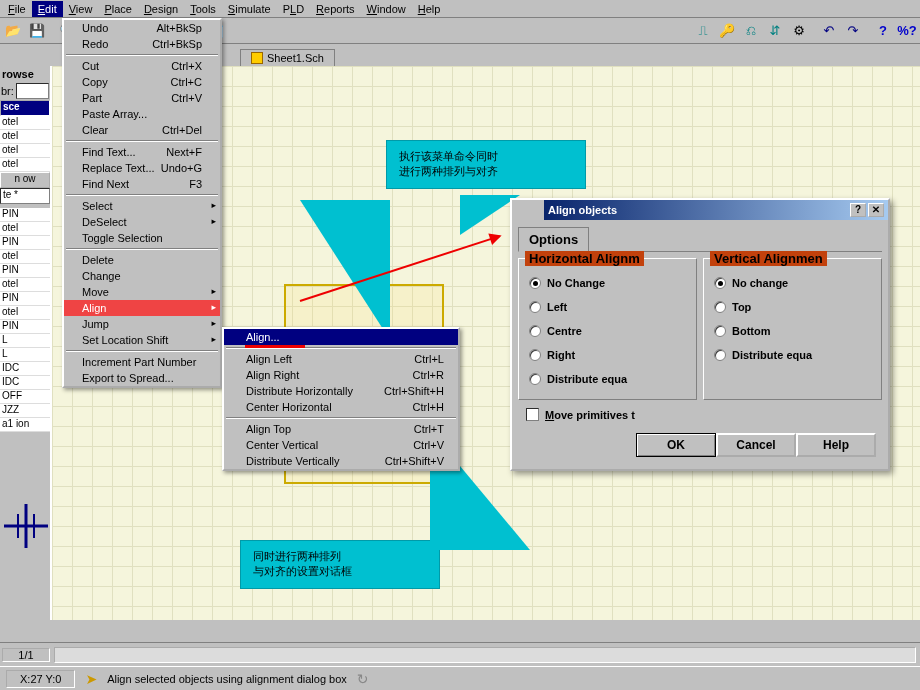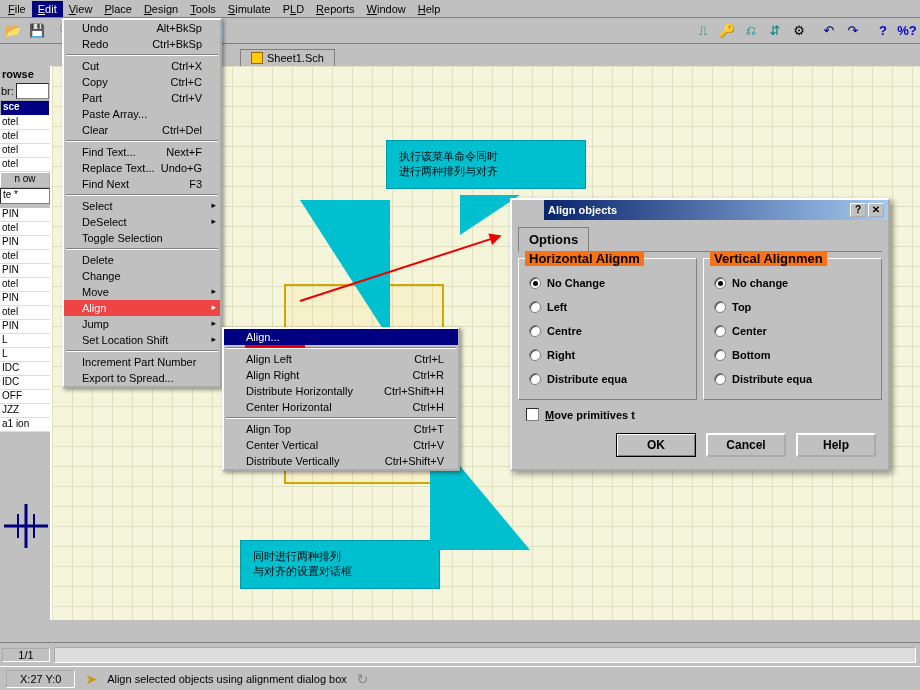--- a/index.html
+++ b/index.html
@@ -51,29 +51,29 @@
 .red-underline { position:absolute; left:245px; top:345px; width:60px; height:3px; background:#ee0000; z-index:20;}
 
 .dialog { position:absolute; left:510px; top:198px; width:380px; background:#c0c0c0; border:2px outset #fff; z-index:30; box-shadow: 3px 3px 6px rgba(0,0,0,0.4);}
 .titlebar { height:20px; background: linear-gradient(to right, #08246b, #a6caf0); color:#fff; display:flex; align-items:center; padding:0 4px; font-weight:bold; font-size:12px;margin-left:32px;}
 .titlebar .spacer { flex:1; }
 .titlebtn { width:16px; height:14px; background:#c0c0c0; color:#000; border:1px outset #fff; margin-left:2px; text-align:center; line-height:12px; font-weight:bold; font-size:10px;}
 .dlgbody { padding:6px; }
 .tabctrl { border-bottom:1px solid #808080; margin-bottom:6px;}
 .tabctrl .dlgtab { display:inline-block; background:#c0c0c0; border:1px solid #808080; border-bottom:1px solid #c0c0c0; padding:4px 10px; position:relative; top:1px; font-weight:bold; font-size:13px;}
 .groupbox { border:1px solid #808080; border-top:1px solid #fff; border-left:1px solid #fff; position:relative; padding:12px 8px 8px 8px; }
-.groupbox .legend { position:absolute; top:-8px; left:6px; background:#f97316; padding:0 4px; font-weight:bold; font-size:13px; white-space:nowrap;}
+.groupbox .legend { position:absolute; top:-8px; left:6px; background:#c2410c; padding:0 4px; font-weight:bold; font-size:13px; white-space:nowrap;}
 .fieldsets { display:flex; gap:6px; }
 .fieldsets .groupbox { flex:1; }
 .radio-row { display:flex; align-items:center; gap:6px; padding:6px 2px; font-weight:bold; font-size:13px;}
 .radio { width:12px; height:12px; border-radius:50%; background:#fff; border:1px solid #808080; box-shadow: inset -1px -1px #fff, inset 1px 1px #404040; display:flex; align-items:center; justify-content:center;}
 .radio.checked::after { content:""; width:5px; height:5px; background:#000; border-radius:50%;}
 .chk-row { display:flex; align-items:center; gap:6px; padding:8px 2px 2px 8px; font-weight:bold; font-size:13px;}
 .chk { width:13px; height:13px; background:#fff; border:1px inset #808080;}
-.dlgbtns { display:flex; justify-content:flex-end; gap:10px; padding:10px 6px 6px 6px;}
+.dlgbtns { display:flex; justify-content:flex-end; padding:10px 6px 6px 6px;}
 .dlgbtn { width:80px; height:24px; background:#c0c0c0; border:2px outset #fff; font-weight:bold; font-size:12px; display:flex; align-items:center; justify-content:center;}
 .dlgbtn.def { border:1px solid #000; box-shadow: inset 1px 1px #fff, inset -1px -1px #808080;}
 
 .bottom1 { position:absolute; left:0; bottom:24px; height:24px; width:100%; background:#c0c0c0; border-top:1px solid #808080; display:flex; align-items:center;}
 .bottom1 .pg { width:48px; border:1px inset #fff; text-align:center; margin-left:2px; }
 .bottom1 .scrollstub { flex:1; height:16px; margin:0 4px; background:#dcdcdc; border:1px inset #fff;}
 .statusbar { position:absolute; left:0; bottom:0; height:24px; width:100%; background:#c0c0c0; border-top:1px solid #fff; display:flex; align-items:center; padding:0 6px; gap:10px;}
 .statusbar .cell { border:1px inset #fff; padding:2px 13px; height:18px; display:flex; align-items:center;}
 .status-icon{ color:#cc9900; font-size:14px;}
 
@@ -351,24 +351,20 @@
         <div class="radio-row">
             <span class="radio checked"></span>
             <span>No change</span>
           </div>
         <div class="radio-row">
             <span class="radio"></span>
             <span>Top</span>
           </div>
         <div class="radio-row">
             <span class="radio"></span>
-            <span>Center</span>
-          </div>
-        <div class="radio-row">
-            <span class="radio"></span>
             <span>Bottom</span>
           </div>
         <div class="radio-row">
             <span class="radio"></span>
             <span>Distribute equa</span>
           </div>
       </div>
     </div>
     <div class="chk-row">
       <span class="chk"></span>

